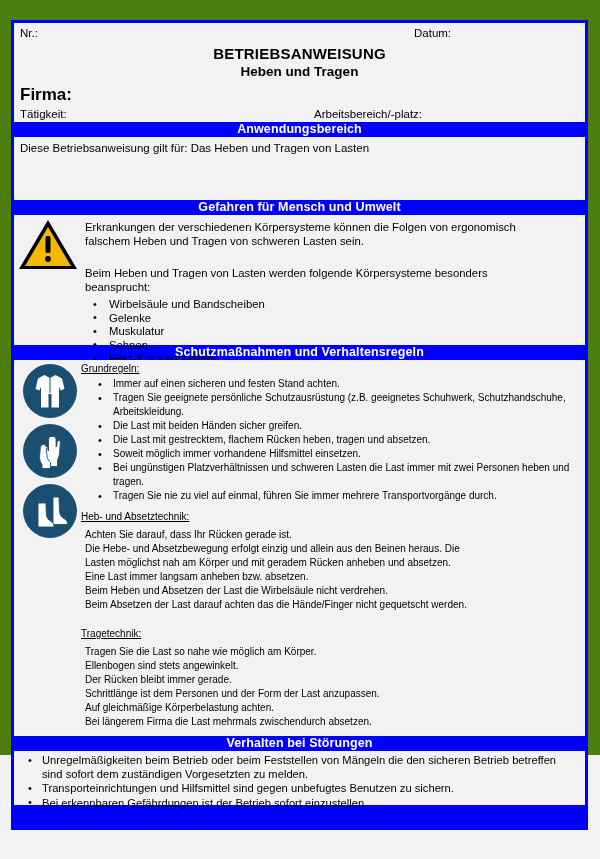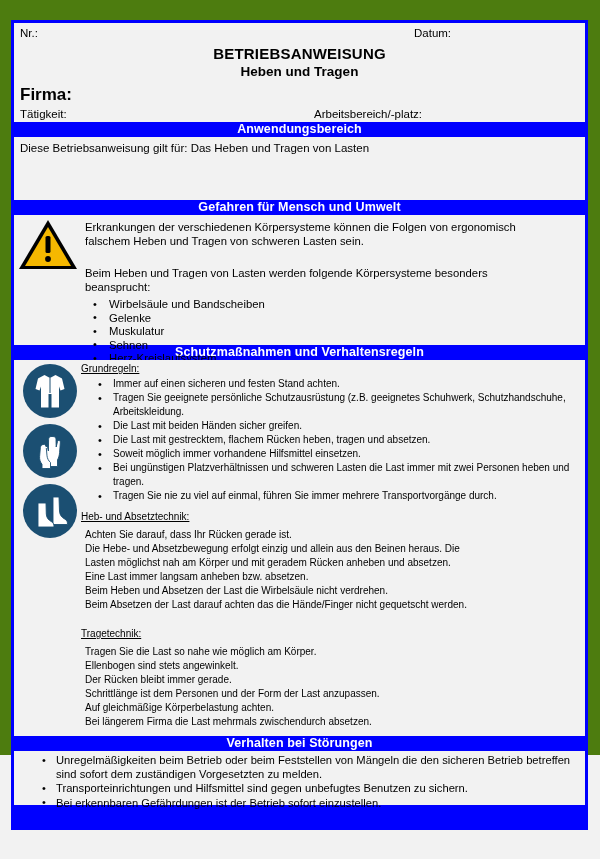--- a/index.html
+++ b/index.html
@@ -157,21 +157,21 @@
     margin-left: 67px;
     padding-top: 2px;
     padding-right: 8px;
     font-size: 10px;
     line-height: 14px;
   }
 
   
   .faults {
     height: 54px;
-    padding: 3px 6px 0 18px;
+    padding: 3px 6px 0 4px;
     font-size: 11.2px;
     line-height: 13.5px;
   }
 
   
   .sub-head {
     text-decoration: underline;
     margin: 0 0 1px 0;
   }
   .para {

